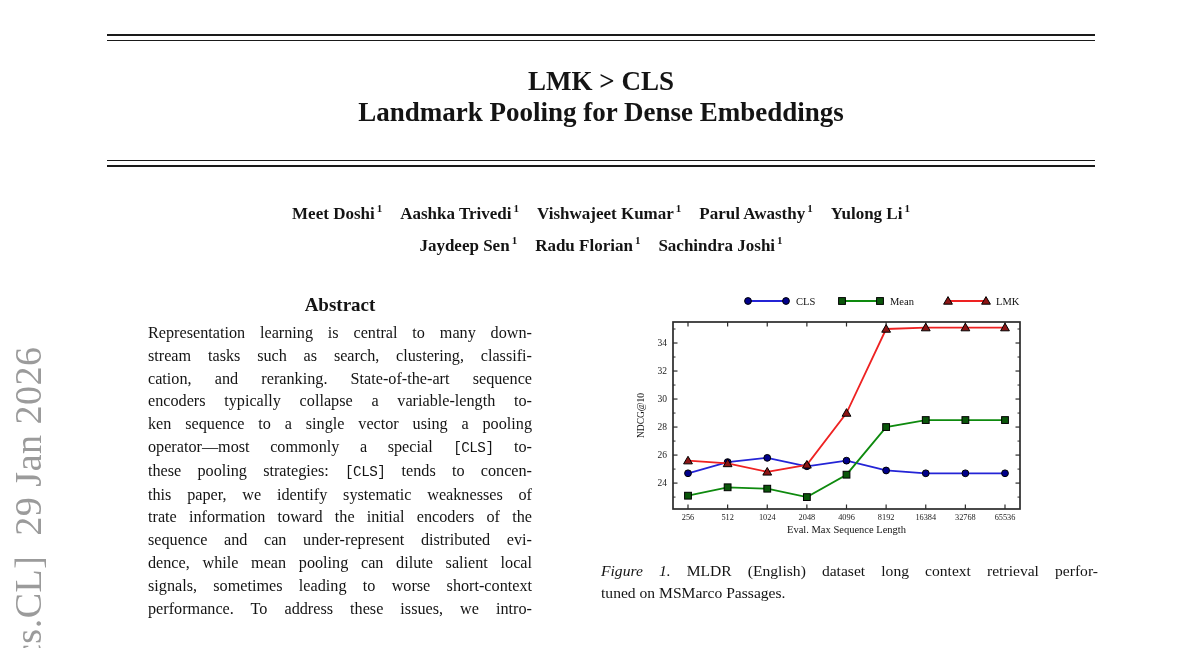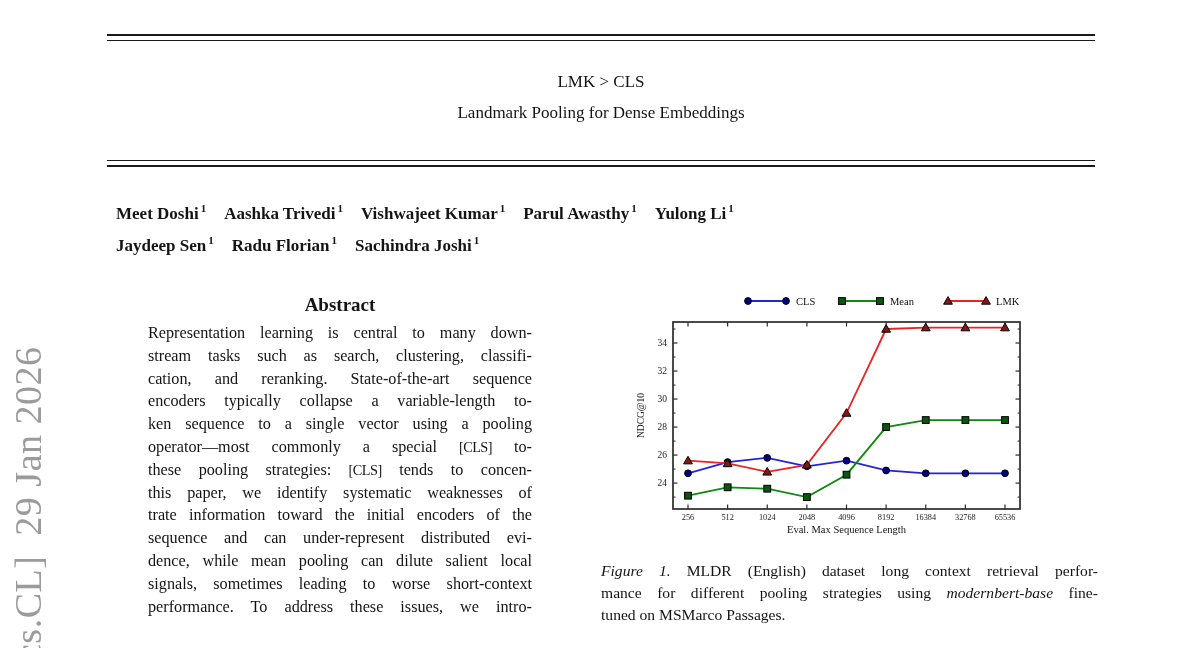--- a/index.html
+++ b/index.html
@@ -3,32 +3,32 @@
 <meta charset="utf-8">
 <style>
   html,body{margin:0;padding:0;background:#e8e8e8;}
   .page{
     position:relative; width:1200px; height:648px; background:#ffffff;
     overflow:hidden; font-family:"Liberation Serif","DejaVu Serif",serif; color:#141414;
     margin:0 auto;
   }
   .rule{position:absolute; left:107px; width:988px; background:#1a1a1a;}
   .title-block{position:absolute; left:107px; top:66px; width:988px; text-align:center;}
-  .title-line{font-weight:normal; font-size:17px; line-height:31px;}
-  .authors-block{position:absolute; left:107px; top:195px; width:988px; text-align:left;
+  .title-line{font-weight:bold; font-size:27px; line-height:31px;}
+  .authors-block{position:absolute; left:107px; top:195px; width:988px; text-align:center;
     font-weight:bold; font-size:17px;}
   .author-row{line-height:27px;}
   .author{display:inline-block; margin:0 9px; white-space:nowrap;}
   .author sup{font-size:11px; font-weight:bold; margin-left:2px;}
   .abstract-heading{position:absolute; left:148px; top:294px; width:384px; text-align:center;
     font-weight:bold; font-size:19px;}
   .abstract-body{position:absolute; left:148px; top:322px; width:384px;
     font-size:16.2px; line-height:22.8px;}
   .ln{text-align:justify; text-align-last:justify; white-space:nowrap; overflow:visible;}
-  .mono{font-family:Liberation Serif, serif; font-size:0.88em; letter-spacing:-0.5px;}
+  .mono{font-family:Liberation Mono, monospace; font-size:0.88em; letter-spacing:-0.5px;}
   .caption{position:absolute; left:601px; top:560px; width:497px;
     font-size:15.6px; line-height:22px;}
   .cap-ln{text-align:justify; text-align-last:justify;}
   .cap-ln.last{text-align:center; text-align-last:left;}
   .arxiv-watermark{
     position:absolute; left:6px; top:661px; transform:rotate(-90deg); transform-origin:0 0;
     font-size:38px; white-space:pre; letter-spacing:0.5px;
   }
   .figure-svg{position:absolute; left:630px; top:283px;}
   svg text{font-family:"Liberation Serif","DejaVu Serif",serif;}
@@ -184,17 +184,16 @@
         <text x="260" y="21.6" font-size="10.5" fill="#111">Mean</text>
         <line x1="318" y1="18" x2="356" y2="18" stroke="#ee2222" stroke-width="1.8"></line>
         <path d="M 318 13.6 L 313.6 21.2 L 322.4 21.2 Z" fill="#8b1515" stroke="#000" stroke-width="1"></path>
         <path d="M 356 13.6 L 351.6 21.2 L 360.4 21.2 Z" fill="#8b1515" stroke="#000" stroke-width="1"></path>
         <text x="366" y="21.6" font-size="10.5" fill="#111">LMK</text>
       </g>
     </svg>
 
   <div class="caption">
       <div class="cap-ln"><i>Figure 1.</i> MLDR (English) dataset long context retrieval perfor-</div>
-      <div class="cap-ln">mance for different pooling strategies using <i>modernbert-base</i> fine-</div>
       <div class="cap-ln last">tuned on MSMarco Passages.</div>
     </div>
 
 </div>
 
 </body></html>

